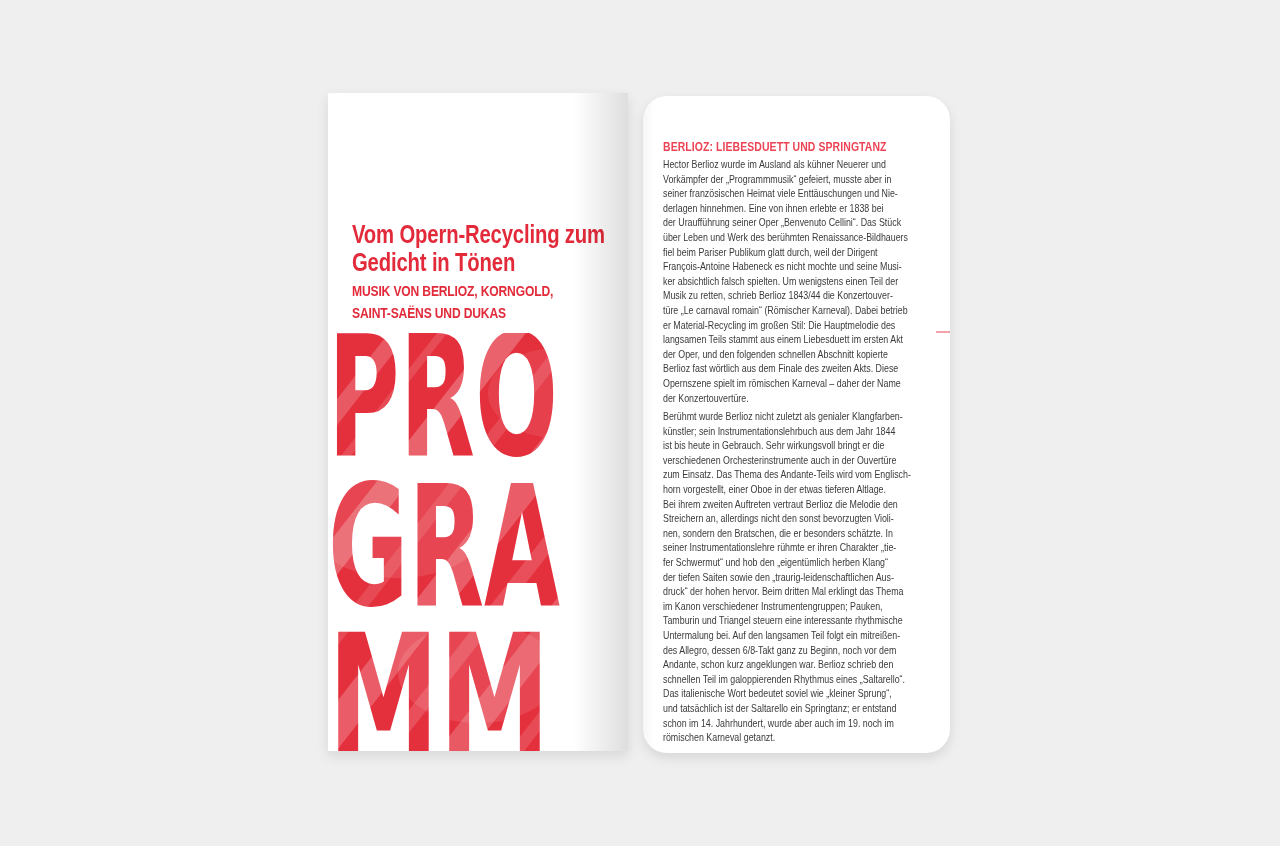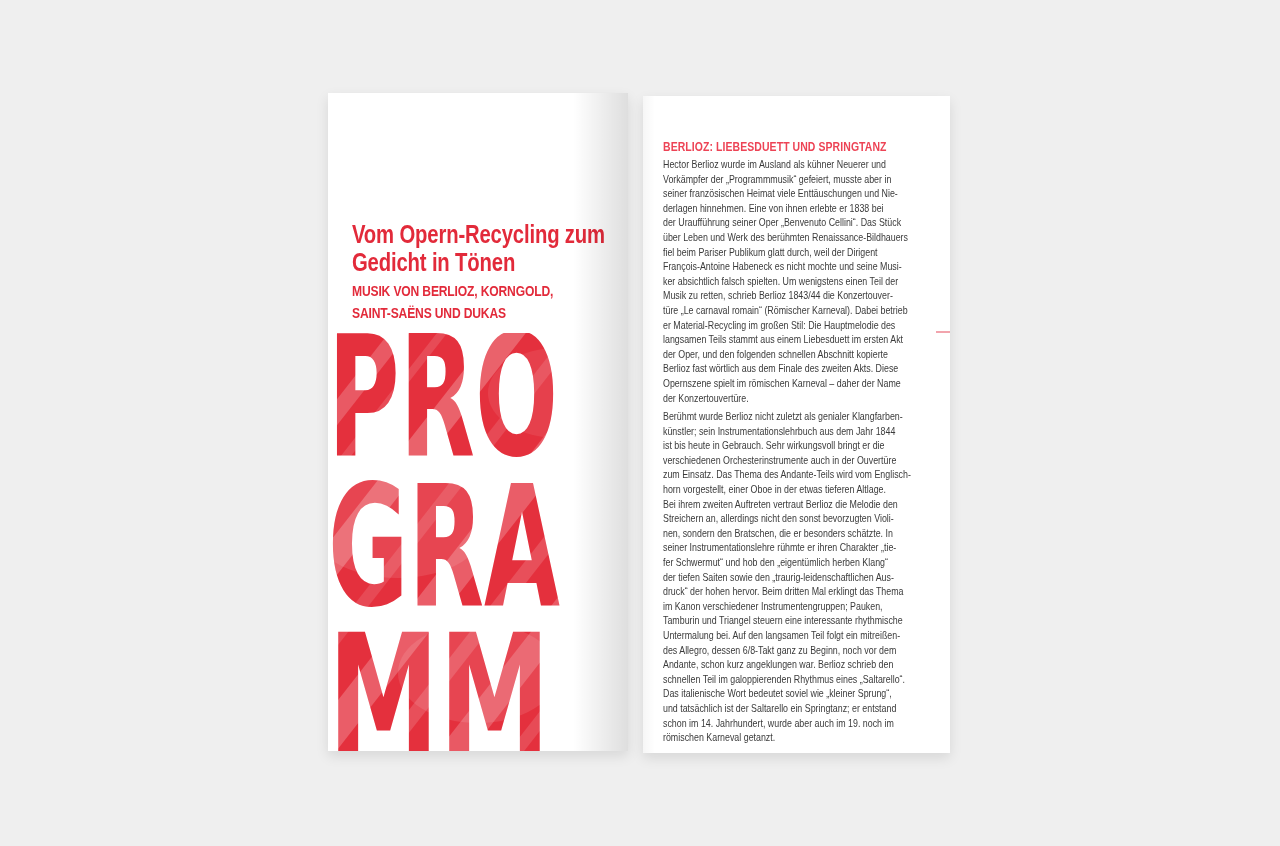--- a/index.html
+++ b/index.html
@@ -11,21 +11,21 @@
   }
   .canvas { position: relative; width: 1280px; height: 846px; }
 
   
   .page {
     position: absolute;
     background: #ffffff;
     box-shadow: 0 5px 12px rgba(0,0,0,0.10);
   }
   .page-left  { left: 328px; top: 93px; width: 300px; height: 658px; overflow: hidden; }
-  .page-right { left: 643px; top: 96px; width: 307px; height: 657px; overflow: hidden; }
+  .page-right { left: 643px; top: 96px; width: 307px; height: 657px; overflow: hidden; border-radius: 24px; }
 
   .fold-shade {
     position: absolute; top: 0; right: 0; bottom: 0; width: 55px;
     background: linear-gradient(to right, rgba(0,0,0,0), rgba(0,0,0,0.13));
     pointer-events: none;
   }
   .spine-shade {
     position: absolute; top: 0; left: 0; bottom: 0; width: 12px;
     background: linear-gradient(to right, rgba(0,0,0,0.035), rgba(0,0,0,0));
     pointer-events: none;

